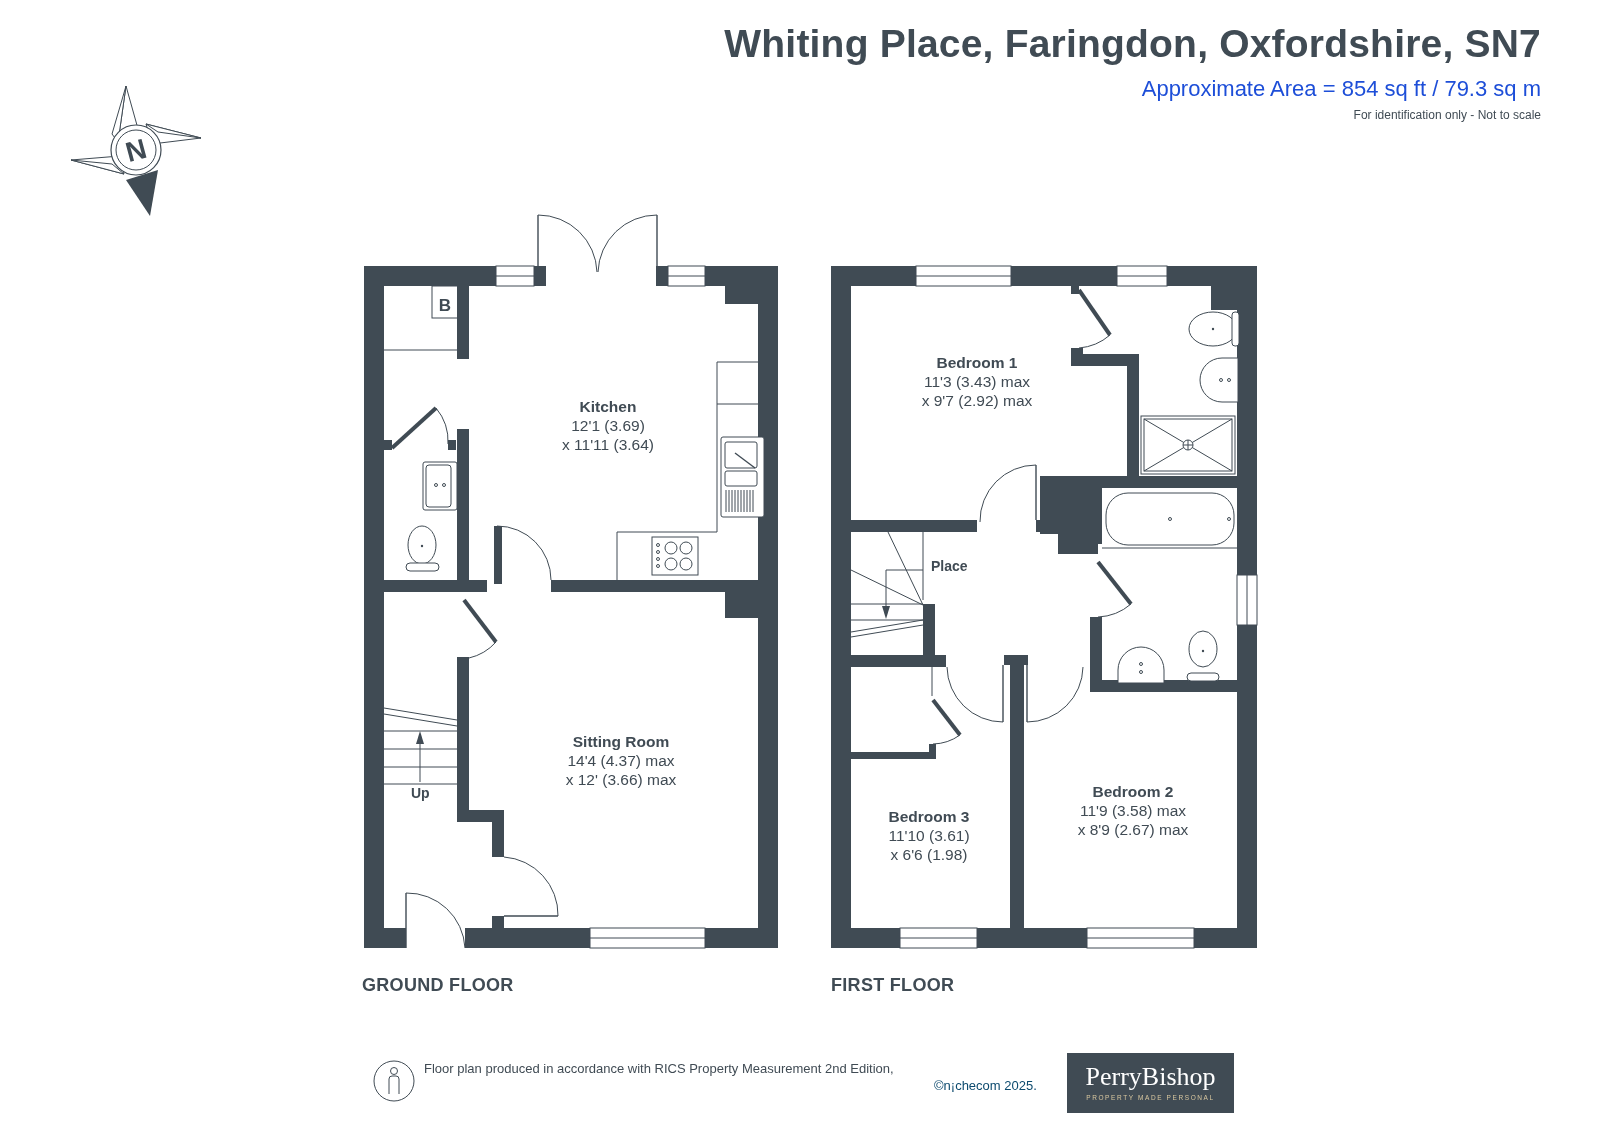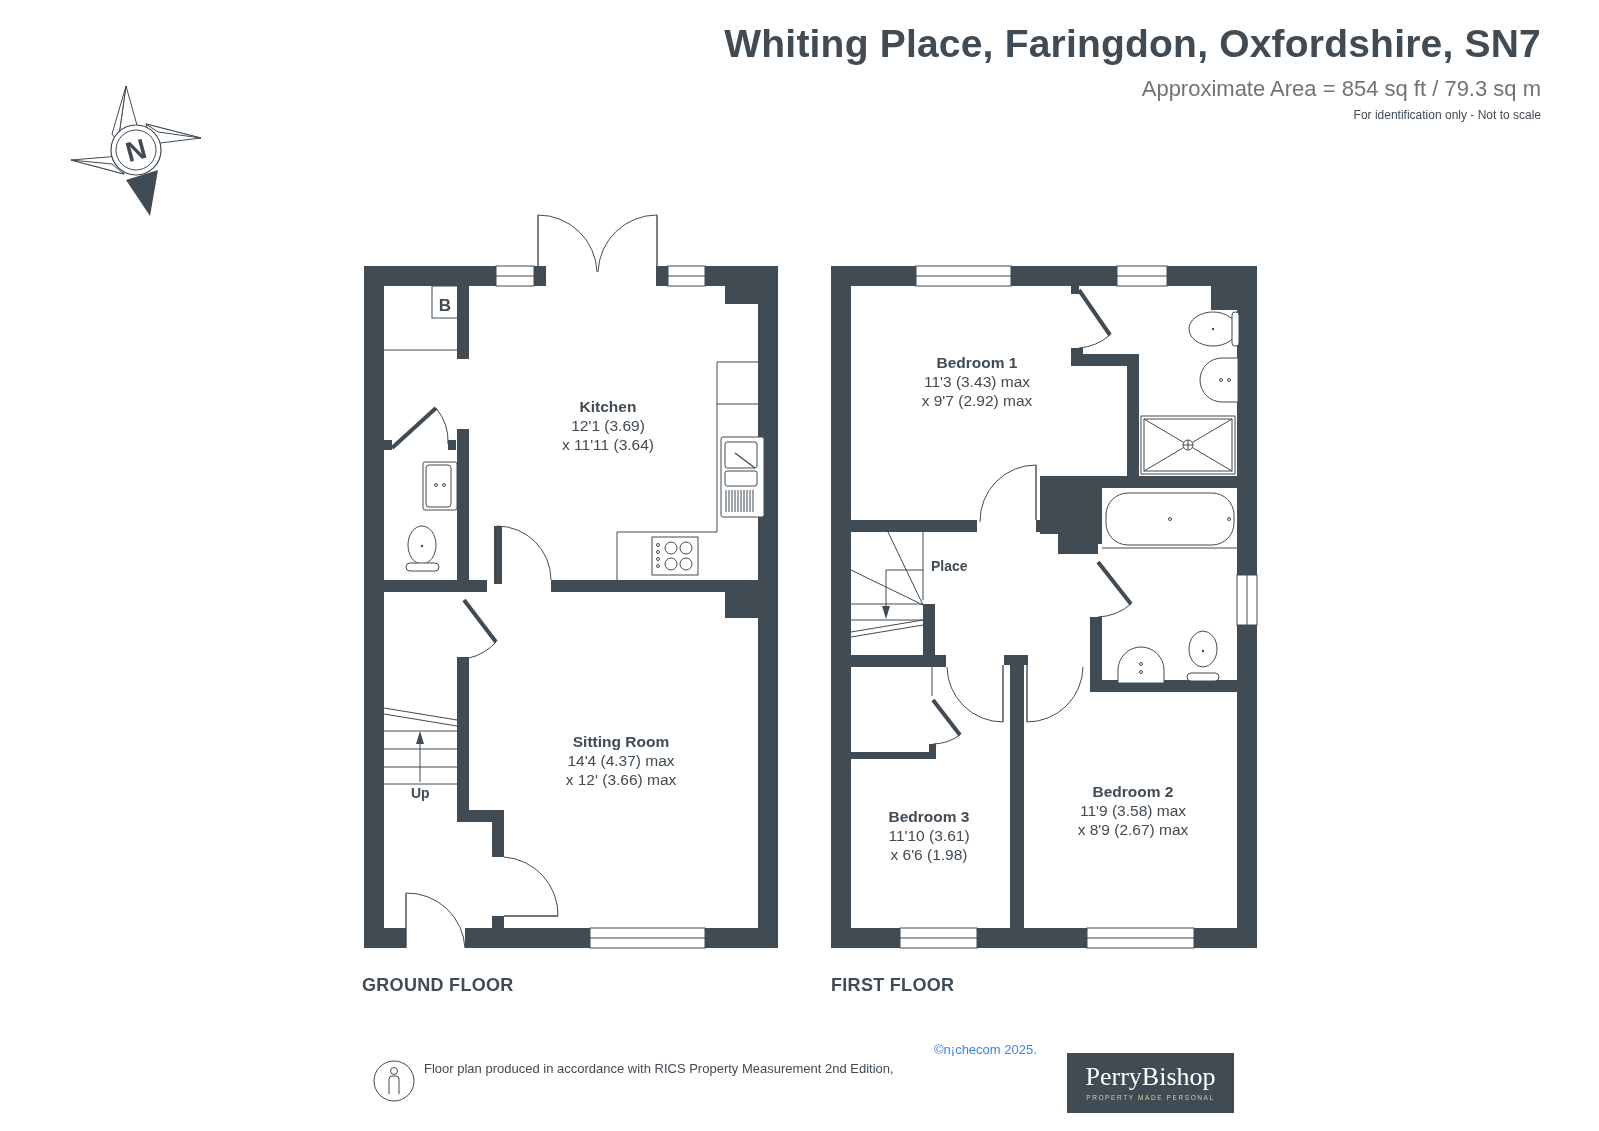--- a/index.html
+++ b/index.html
@@ -1,28 +1,28 @@
 <!DOCTYPE html>
 <html><head>
 <meta charset="utf-8">
 <style>
   html, body { margin: 0; padding: 0; background: #ffffff; }
   body { width: 1599px; height: 1131px; position: relative; overflow: hidden; font-family: "Liberation Sans", sans-serif; color: #404b54; }
   .title { position: absolute; right: 58px; top: 22px; font-size: 39px; font-weight: bold; color: #404b54; letter-spacing: 0.2px; white-space: nowrap; }
-  .area { position: absolute; right: 58px; top: 76px; font-size: 22px; color: #737373; white-space: nowrap; }
+  .area { position: absolute; right: 58px; top: 76px; font-size: 22px; color: #1d4ed8; white-space: nowrap; }
   .ident { position: absolute; right: 58px; top: 108px; font-size: 12px; color: #404b54; white-space: nowrap; }
   .compass { position: absolute; left: 68px; top: 84px; width: 140px; height: 136px; }
   .plan { position: absolute; left: 0; top: 0; width: 1599px; height: 1131px; }
   .floor-label { position: absolute; font-size: 18px; font-weight: bold; color: #404b54; letter-spacing: 0.3px; }
   .room-label { position: absolute; text-align: center; font-size: 15.5px; line-height: 19px; color: #404b54; transform: translateX(-50%); white-space: nowrap; }
   .room-label .rn { font-weight: bold; display: block; }
   .room-label .rd { display: block; }
   .small-label { position: absolute; font-size: 14px; font-weight: bold; color: #404b54; }
   .footer-text { position: absolute; left: 424px; top: 1060px; font-size: 13px; line-height: 18px; color: #404b54; }
-  .copy { position: absolute; left: 934px; top: 1042px; font-size: 13px; color: #3b82f6; }
+  .copy { position: absolute; left: 934px; top: 1078px; font-size: 13px; color: #0c4a6e; }
   .logo { position: absolute; left: 1067px; top: 1053px; width: 167px; height: 60px; background: #404b54; color: #fff; text-align: center; }
   .logo .brand { font-family: "Liberation Serif", serif; font-size: 26px; line-height: 30px; padding-top: 9px; display: block; text-align: center; }
   .logo .tag { font-size: 6.5px; letter-spacing: 1.6px; color: #d9c8a0; display: block; margin-top: 2px; }
   .person-icon { position: absolute; left: 373px; top: 1060px; width: 42px; height: 42px; }
 </style>
 </head>
 <body>
 
 <div class="title">Whiting Place, Faringdon, Oxfordshire, SN7</div>
 <div class="area">Approximate Area = 854 sq ft / 79.3 sq m</div>

